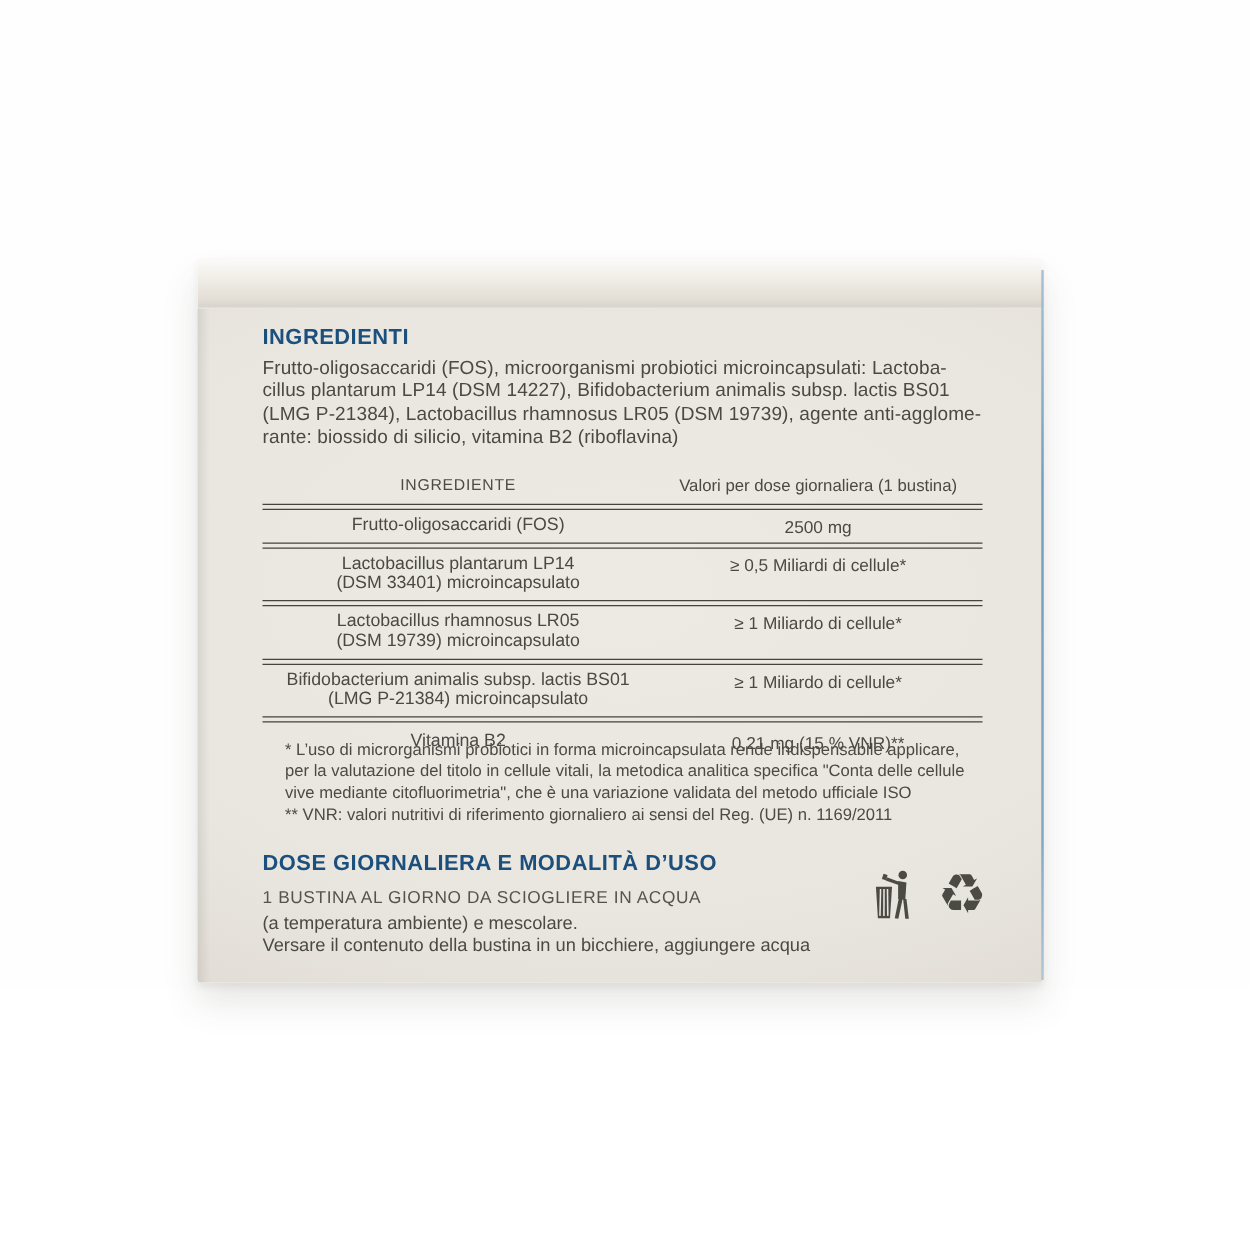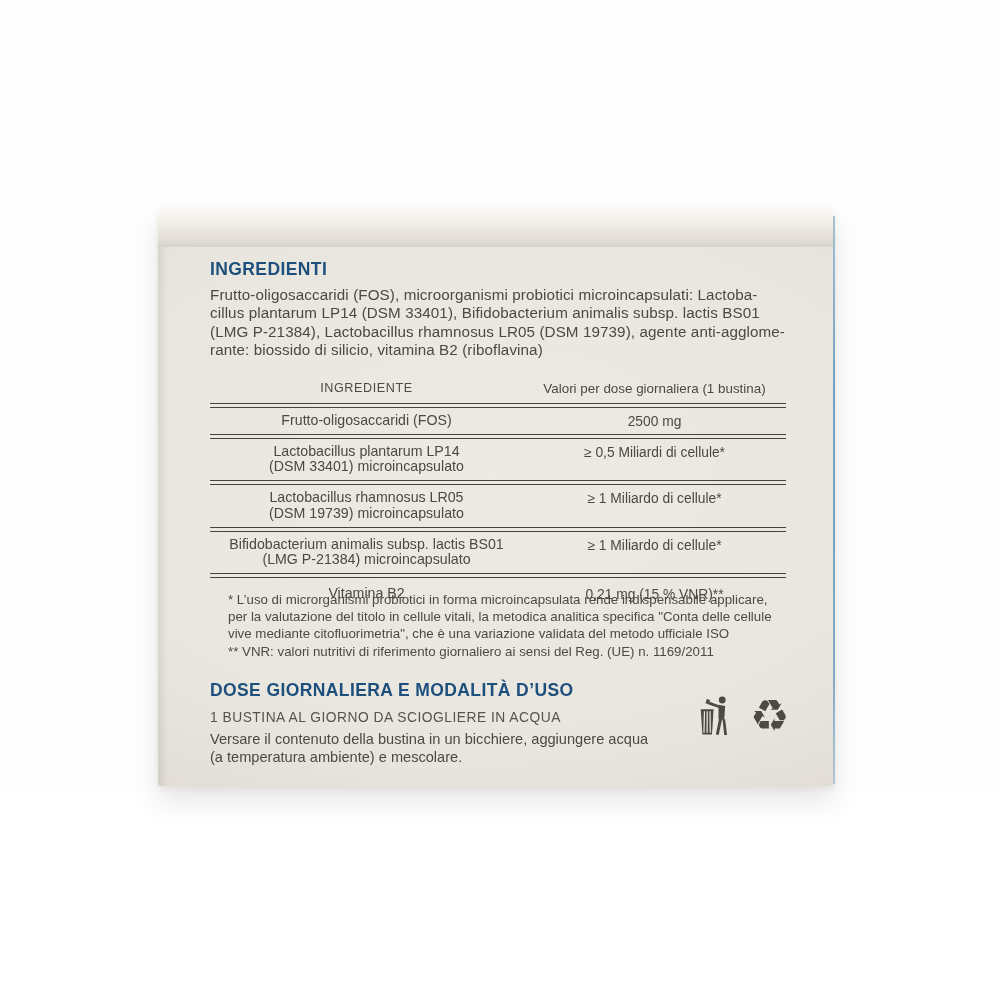--- a/index.html
+++ b/index.html
@@ -85,21 +85,21 @@
 <div class="scene">
   <div class="box">
     <div class="box-top"></div>
 
     <div class="box-front">
 
       <h2 class="blue-h" id="ingredients-title">INGREDIENTI</h2>
 
       <div class="para">
         <div class="ln"><span>Frutto-oligosaccaridi (FOS), microorganismi probiotici microincapsulati: </span><span class="it">Lactoba-</span></div>
-        <div class="ln"><span class="it">cillus plantarum</span><span> LP14 (DSM 33401), </span><span class="it">Bifidobacterium animalis</span><span> subsp. </span><span class="it">lactis</span><span> BS01</span></div>
+        <div class="ln"><span class="it">cillus plantarum</span><span> LP14 (DSM 14227), </span><span class="it">Bifidobacterium animalis</span><span> subsp. </span><span class="it">lactis</span><span> BS01</span></div>
         <div class="ln"><span>(LMG P-21384), </span><span class="it">Lactobacillus rhamnosus</span><span> LR05 (DSM 19739), agente anti-agglome-</span></div>
         <div class="ln"><span>rante: biossido di silicio, vitamina B2 (riboflavina)</span></div>
       </div>
 
       <div class="ing-table">
         <div class="trow thead">
           <div class="tc1">INGREDIENTE</div>
           <div class="tc2">Valori per dose giornaliera (1 bustina)</div>
         </div>
         <div class="rule"></div>
@@ -150,22 +150,22 @@
       <div class="footnotes">
         <div class="ln">* L’uso di microrganismi probiotici in forma microincapsulata rende indispensabile applicare,</div>
         <div class="ln">per la valutazione del titolo in cellule vitali, la metodica analitica specifica "Conta delle cellule</div>
         <div class="ln">vive mediante citofluorimetria", che è una variazione validata del metodo ufficiale ISO</div>
         <div class="ln">** VNR: valori nutritivi di riferimento giornaliero ai sensi del Reg. (UE) n. 1169/2011</div>
       </div>
 
       <h2 class="blue-h" id="dose-title">DOSE GIORNALIERA E MODALITÀ D’USO</h2>
       <p class="dose-sub">1 BUSTINA AL GIORNO DA SCIOGLIERE IN ACQUA</p>
       <div class="dose-body">
+        <div class="ln">(a temperatura ambiente) e mescolare.</div>
         <div class="ln">Versare il contenuto della bustina in un bicchiere, aggiungere acqua</div>
-        <div class="ln">(a temperatura ambiente) e mescolare.</div>
       </div>
 
       <div class="icon-row">
         <svg class="tidyman" viewBox="0 0 40 44" xmlns="http://www.w3.org/2000/svg">
           <g fill="#4b4a45">
 
             <path d="M4,15 L17.5,15 L15.8,41.5 L5.7,41.5 Z"></path>
 
             <rect x="9.6" y="4.6" width="3.6" height="4.6" transform="rotate(18 11.4 6.9)"></rect>
 

